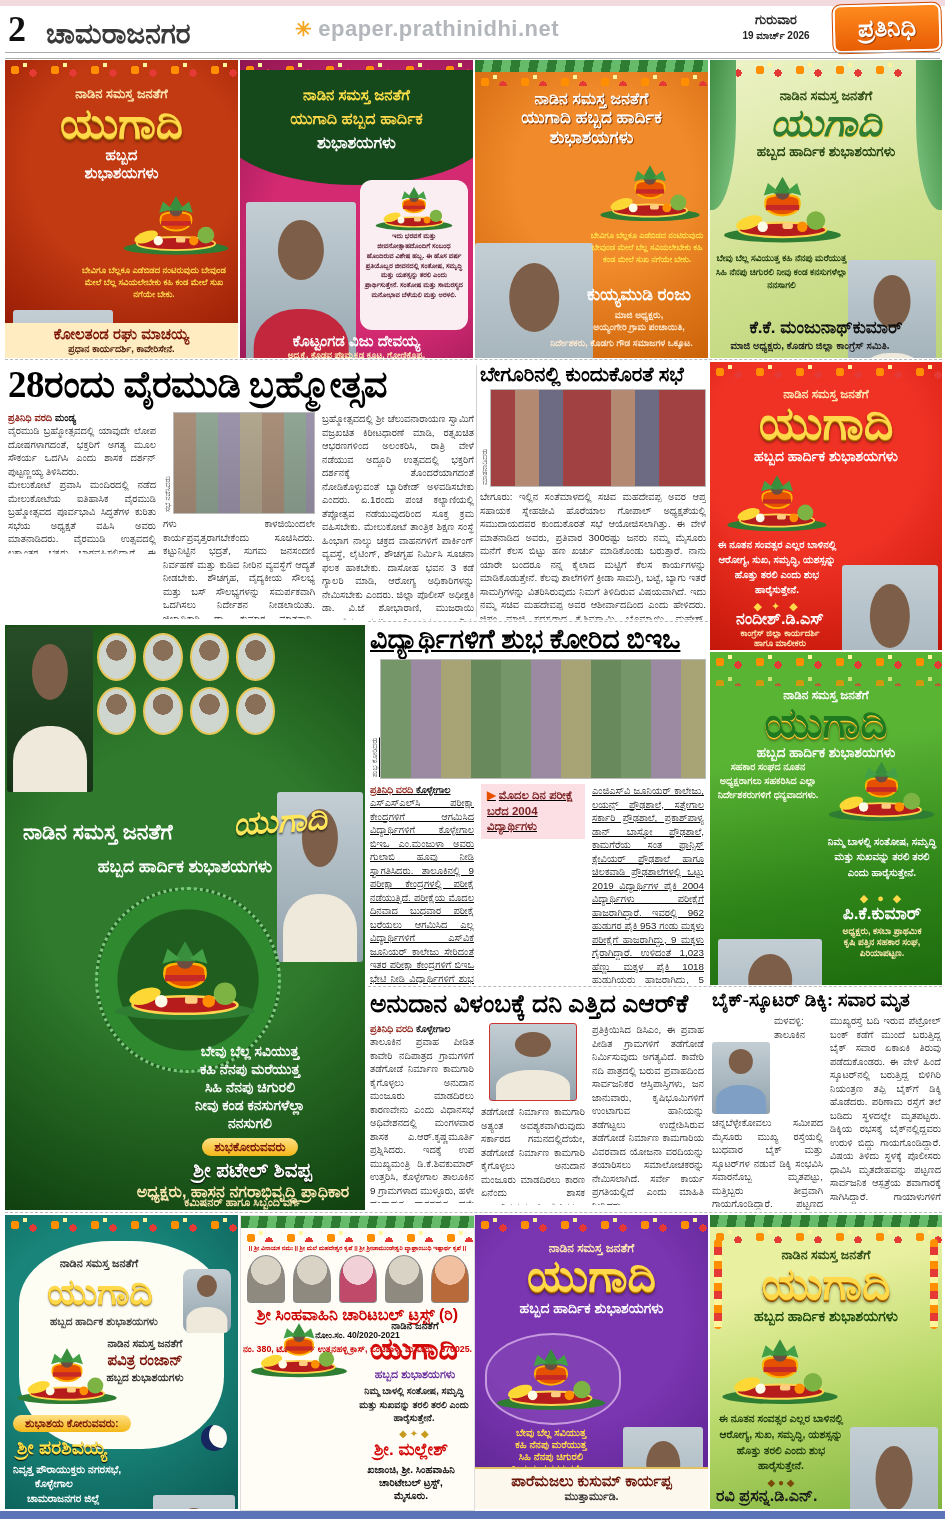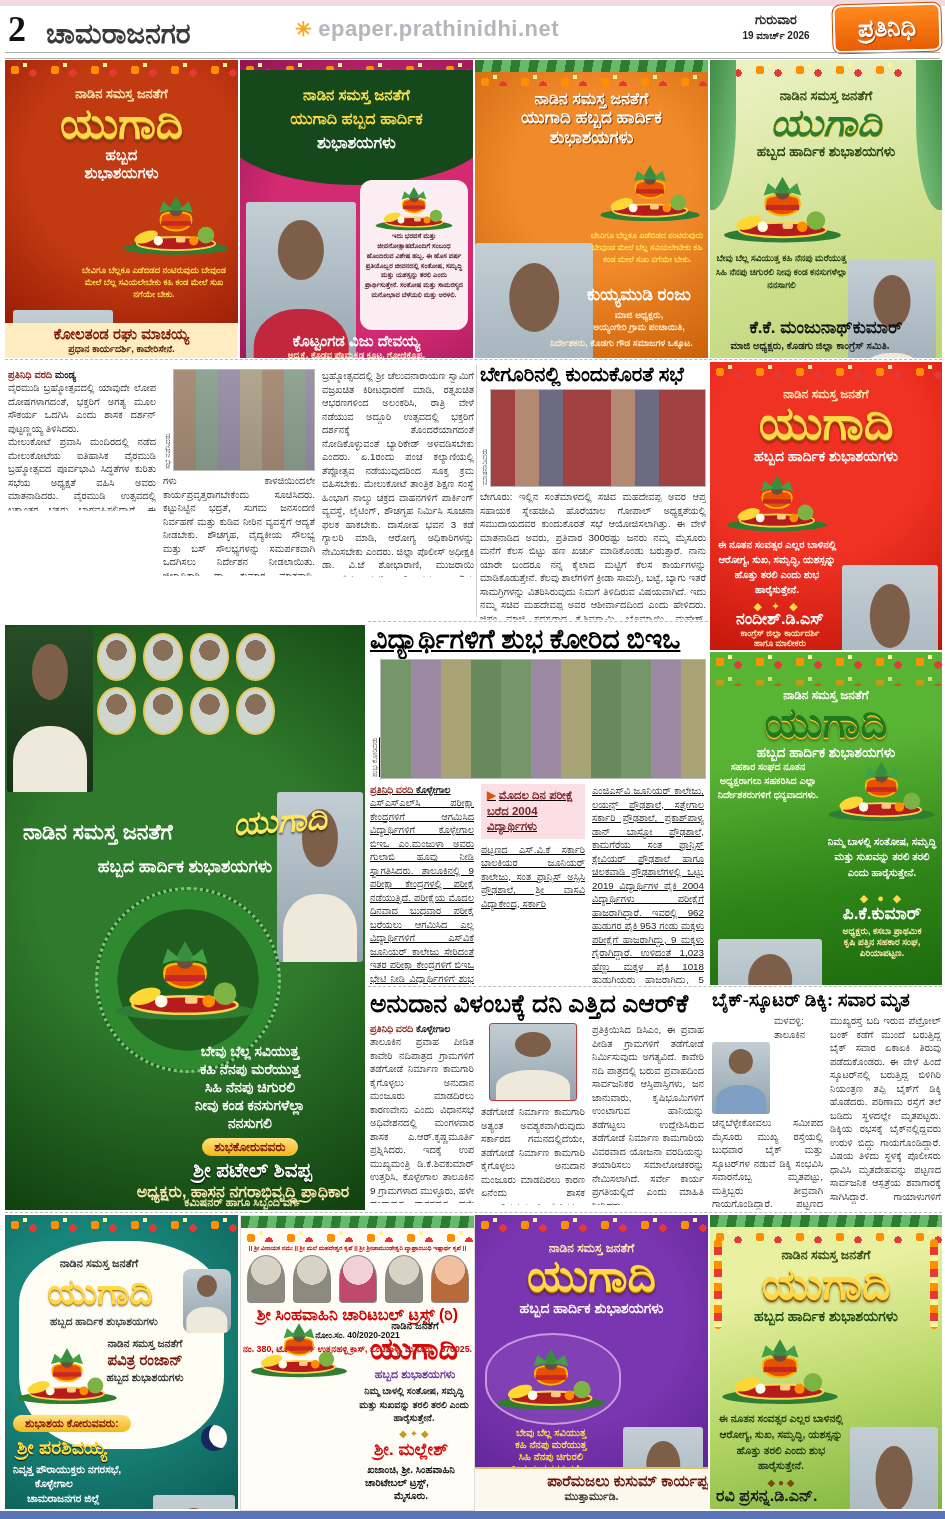--- a/index.html
+++ b/index.html
@@ -178,20 +178,21 @@
       </svg>
     <div class="abs ph" style="left:138px;top:100px;width:88px;height:155px;"></div>
     <div class="abs ctr b" style="left:4px;top:192px;width:135px;font-size:9px;color:#1d3a0c;line-height:1.5;">ಬೇವು ಬೆಲ್ಲ ಸವಿಯುತ್ತ ಕಹಿ ನೆನಪು ಮರೆಯುತ್ತ ಸಿಹಿ ನೆನಪು ಚಿಗುರಲಿ ನೀವು ಕಂಡ ಕನಸುಗಳೆಲ್ಲಾ ನನಸಾಗಲಿ</div>
     <div class="abs ctr b" style="left:0;top:258px;width:232px;color:#111;font-size:17px;">ಕೆ.ಕೆ. ಮಂಜುನಾಥ್‌ಕುಮಾರ್</div>
     <div class="abs ctr b" style="left:0;top:280px;width:200px;color:#222;font-size:10px;">ಮಾಜಿ ಅಧ್ಯಕ್ಷರು, ಕೊಡಗು ಜಿಲ್ಲಾ ಕಾಂಗ್ರೆಸ್ ಸಮಿತಿ.</div>
   </div>
 
   <div class="abs dashline" style="left:5px;top:359px;width:937px;"></div>
 
   <div class="abs ovh" style="left:8px;top:363px;width:466px;height:257px;">
+    <div class="serif b" style="font-size:37px;color:#000;letter-spacing:-.5px;">28ರಂದು ವೈರಮುಡಿ ಬ್ರಹ್ಮೋತ್ಸವ</div>
     <div style="display:flex;gap:7px;margin-top:6px;">
       <div style="width:148px;">
         <div style="font-size:9.8px;"><span class="byline-red">ಪ್ರತಿನಿಧಿ ವರದಿ</span> <span class="byline-place">ಮಂಡ್ಯ</span></div>
         <div class="body-txt jus">ವೈರಮುಡಿ ಬ್ರಹ್ಮೋತ್ಸವದಲ್ಲಿ ಯಾವುದೇ ಲೋಪ ದೋಷಗಳಾಗದಂತೆ, ಭಕ್ತರಿಗೆ ಅಗತ್ಯ ಮೂಲ ಸೌಕರ್ಯ ಒದಗಿಸಿ ಎಂದು ಶಾಸಕ ದರ್ಶನ್ ಪುಟ್ಟಣ್ಣಯ್ಯ ತಿಳಿಸಿದರು.</div>
         <div class="body-txt jus ovh" style="height:76px;">ಮೇಲುಕೋಟೆ ಪ್ರವಾಸಿ ಮಂದಿರದಲ್ಲಿ ನಡೆದ ಮೇಲುಕೋಟೆಯ ಐತಿಹಾಸಿಕ ವೈರಮುಡಿ ಬ್ರಹ್ಮೋತ್ಸವದ ಪೂರ್ವಭಾವಿ ಸಿದ್ಧತೆಗಳ ಕುರಿತು ಸಭೆಯ ಅಧ್ಯಕ್ಷತೆ ವಹಿಸಿ ಅವರು ಮಾತನಾಡಿದರು. ವೈರಮುಡಿ ಉತ್ಸವದಲ್ಲಿ ಲಕ್ಷಾಂತರ ಭಕ್ತರು ಭಾಗವಹಿಸಲಿದ್ದಾರೆ. ಈ ಹಿನ್ನೆಲೆಯಲ್ಲಿ ಭಕ್ತರಿಗೆ ಕುಡಿಯುವ ನೀರು ಸೇರಿದಂತೆ ಮೂಲಸೌಕರ್ಯ ಕಲ್ಪಿಸುವುದರ ಜತೆಗೆ ತೊಂದರೆಯಾಗದಂತೆ ನೋಡಿಕೊಳ್ಳಲು ಅಧಿಕಾ</div>
       </div>
       <div style="width:152px;">
         <div style="display:flex;">
           <div class="vcap" style="height:100px;">ಸಭೆ ನಡೆಸಿದರು</div>
           <div class="groupph" style="width:144px;height:100px;"></div>
@@ -281,21 +282,20 @@
         linear-gradient(rgba(40,80,40,.2),rgba(40,80,40,.2)),
         repeating-linear-gradient(90deg,#88a878 0 30px,#b898c0 30px 60px,#c8b888 60px 90px,#789868 90px 120px);"></div>
     </div>
     <div style="display:flex;gap:7px;margin-top:5px;">
       <div style="width:104px;">
         <div style="font-size:9.6px;"><span class="byline-red">ಪ್ರತಿನಿಧಿ ವರದಿ</span> <span class="byline-place">ಕೊಳ್ಳೇಗಾಲ</span></div>
         <div class="body-txt jus ovh" style="height:195px;">ಎಸ್‌ಎಸ್‌ಎಲ್‌ಸಿ ಪರೀಕ್ಷಾ ಕೇಂದ್ರಗಳಿಗೆ ಆಗಮಿಸಿದ ವಿದ್ಯಾರ್ಥಿಗಳಿಗೆ ಕೊಳ್ಳೇಗಾಲ ಬಿಇಒ ಎಂ.ಮಂಜುಳಾ ಅವರು ಗುಲಾಬಿ ಹೂವು ನೀಡಿ ಸ್ವಾಗತಿಸಿದರು. ತಾಲೂಕಿನಲ್ಲಿ 9 ಪರೀಕ್ಷಾ ಕೇಂದ್ರಗಳಲ್ಲಿ ಪರೀಕ್ಷೆ ನಡೆಯುತ್ತಿದೆ. ಪರೀಕ್ಷೆಯ ಮೊದಲ ದಿನವಾದ ಬುಧವಾರ ಪರೀಕ್ಷೆ ಬರೆಯಲು ಆಗಮಿಸಿದ ಎಲ್ಲ ವಿದ್ಯಾರ್ಥಿಗಳಿಗೆ ಎಸ್‌ವಿಕೆ ಜೂನಿಯರ್ ಕಾಲೇಜು ಸೇರಿದಂತೆ ಇತರ ಪರೀಕ್ಷಾ ಕೇಂದ್ರಗಳಿಗೆ ಬಿಇಒ ಭೇಟಿ ನೀಡಿ ವಿದ್ಯಾರ್ಥಿಗಳಿಗೆ ಶುಭ ಹಾರೈಸಿದರು.</div>
       </div>
       <div style="width:104px;">
         <div class="pq-pink"><span class="pq-arrow">▶</span><span>ಮೊದಲ ದಿನ ಪರೀಕ್ಷೆ ಬರೆದ 2004 ವಿದ್ಯಾರ್ಥಿಗಳು</span></div>
-        <div class="body-txt jus ovh" style="height:140px;margin-top:4px;">ಪಟ್ಟಣದ ಎಸ್.ವಿ.ಕೆ ಸರ್ಕಾರಿ ಬಾಲಕಿಯರ ಜೂನಿಯರ್ ಕಾಲೇಜು, ಸಂತ ಫ್ರಾನ್ಸಿಸ್ ಅಸ್ಸಿಸಿ ಪ್ರೌಢಶಾಲೆ, ಶ್ರೀ ವಾಸವಿ ವಿದ್ಯಾಕೇಂದ್ರ, ಸರ್ಕಾರಿ</div>
       </div>
       <div style="width:112px;">
         <div class="body-txt jus ovh" style="height:208px;">ಎಂಜಿಎಸ್‌ವಿ ಜೂನಿಯರ್ ಕಾಲೇಜು, ಲಯನ್ಸ್ ಪ್ರೌಢಶಾಲೆ, ಸತ್ತೇಗಾಲ ಸರ್ಕಾರಿ ಪ್ರೌಢಶಾಲೆ, ಪ್ರಕಾಶ್‌ಪಾಳ್ಯ ಡಾನ್ ಬಾಸ್ಕೋ ಪ್ರೌಢಶಾಲೆ, ಕಾಮಗೆರೆಯ ಸಂತ ಫ್ರಾನ್ಸಿಸ್ ಕ್ಸೇವಿಯರ್ ಪ್ರೌಢಶಾಲೆ ಹಾಗೂ ಚಿಲಕವಾಡಿ ಪ್ರೌಢಶಾಲೆಗಳಲ್ಲಿ ಒಟ್ಟು 2019 ವಿದ್ಯಾರ್ಥಿಗಳ ಪೈಕಿ 2004 ವಿದ್ಯಾರ್ಥಿಗಳು ಪರೀಕ್ಷೆಗೆ ಹಾಜರಾಗಿದ್ದಾರೆ. ಇವರಲ್ಲಿ 962 ಹುಡುಗರ ಪೈಕಿ 953 ಗಂಡು ಮಕ್ಕಳು ಪರೀಕ್ಷೆಗೆ ಹಾಜರಾಗಿದ್ದು, 9 ಮಕ್ಕಳು ಗೈರಾಗಿದ್ದಾರೆ. ಉಳಿದಂತೆ 1,023 ಹೆಣ್ಣು ಮಕ್ಕಳ ಪೈಕಿ 1018 ಹುಡುಗಿಯರು ಹಾಜರಾಗಿದ್ದು, 5 ಮಕ್ಕಳು ಗೈರು ಹಾಜರಾದರೆ, ಒಟ್ಟು 14 ಮಕ್ಕಳು ಗೈರಾಗಿದ್ದಾರೆ.</div>
       </div>
     </div>
   </div>
 
   <div class="abs ad ovh" style="left:710px;top:652px;width:232px;height:333px;background:linear-gradient(170deg,#5ab434 0 30%,#2e8418 70%,#1d6b0e);">
     <div class="garland"></div>
     <div class="garland" style="height:12px;opacity:.7;"></div>
@@ -388,41 +388,41 @@
         <use href="#kalash"></use>
       </svg>
 
     <div class="abs ctr b" style="left:118px;top:104px;width:112px;color:#222;font-size:10px;">ನಾಡಿನ ಜನತೆಗೆ</div>
     <div class="abs ctr b serif" style="left:116px;top:116px;width:114px;color:#d40b0b;font-size:30px;">ಯುಗಾದಿ</div>
     <div class="abs ctr b" style="left:118px;top:152px;width:112px;color:#6a2d9e;font-size:11px;">ಹಬ್ಬದ ಶುಭಾಶಯಗಳು</div>
     <div class="abs ctr b" style="left:116px;top:168px;width:114px;color:#222;font-size:9.4px;line-height:1.45;">ನಿಮ್ಮ ಬಾಳಲ್ಲಿ ಸಂತೋಷ, ಸಮೃದ್ಧಿ ಮತ್ತು ಸುಖವನ್ನು ತರಲಿ ತರಲಿ ಎಂದು ಹಾರೈಸುತ್ತೇನೆ.</div>
     <div class="abs ctr" style="left:116px;top:212px;width:114px;color:#c79a1e;font-size:10px;">◆ ✦ ◆</div>
     <div class="abs ctr b" style="left:110px;top:224px;width:120px;color:#d40b0b;font-size:17px;">ಶ್ರೀ. ಮಲ್ಲೇಶ್</div>
     <div class="abs ctr b" style="left:110px;top:248px;width:120px;color:#111;font-size:10px;">ಖಜಾಂಚಿ, ಶ್ರೀ. ಸಿಂಹವಾಹಿನಿ</div>
-    <div class="abs ctr b" style="left:96px;top:261px;width:120px;color:#111;font-size:10px;">ಚಾರಿಟೇಬಲ್ ಟ್ರಸ್ಟ್,</div>
+    <div class="abs ctr b" style="left:110px;top:261px;width:120px;color:#111;font-size:10px;">ಚಾರಿಟೇಬಲ್ ಟ್ರಸ್ಟ್,</div>
     <div class="abs ctr b" style="left:110px;top:274px;width:120px;color:#111;font-size:10px;">ಮೈಸೂರು.</div>
   </div>
 
   <div class="abs ad ovh" style="left:475px;top:1215px;width:233px;height:294px;background:radial-gradient(circle at 45% 35%,#7a35b0 0 45%,#54208a 100%);">
     <div class="garland"></div>
     <div class="ctr b" style="color:#ffe9b3;font-size:12px;margin-top:4px;">ನಾಡಿನ ಸಮಸ್ತ ಜನತೆಗೆ</div>
     <div class="ctr b g3d serif" style="font-size:44px;line-height:1.02;">ಯುಗಾದಿ</div>
     <div class="ctr b" style="color:#fff;font-size:14px;">ಹಬ್ಬದ ಹಾರ್ದಿಕ ಶುಭಾಶಯಗಳು</div>
     <div class="abs" style="left:10px;top:118px;width:132px;height:88px;border:2px solid #c79ae0;border-radius:50%/45%;background:rgba(255,255,255,.06);"></div>
     <svg class="abs kal" viewBox="0 0 120 70" style="left:18px;top:128px;width:116px;height:68px;">
         <use href="#kalash"></use>
       </svg>
     <div class="abs ph" style="left:148px;top:110px;width:80px;height:138px;"></div>
     <div class="abs ctr b" style="left:6px;top:212px;width:140px;color:#ffd94a;font-size:10px;">ಬೇವು ಬೆಲ್ಲ ಸವಿಯುತ್ತ</div>
     <div class="abs ctr b" style="left:6px;top:224px;width:140px;color:#ffd94a;font-size:10px;">ಕಹಿ ನೆನಪು ಮರೆಯುತ್ತ</div>
     <div class="abs ctr b" style="left:6px;top:236px;width:140px;color:#ffd94a;font-size:10px;">ಸಿಹಿ ನೆನಪು ಚಿಗುರಲಿ</div>
     <div class="abs ctr b" style="left:6px;top:248px;width:140px;color:#ffd94a;font-size:10px;">ನೀವು ಕಂಡ ಕನಸುಗಳೆಲ್ಲಾ</div>
     <div class="abs ctr b" style="left:6px;top:260px;width:140px;color:#ffd94a;font-size:10px;">ನನಸುಗಲಿ</div>
     <div class="abs" style="left:0;top:252px;width:233px;height:42px;background:#fdf8ee;border-top:2px solid #e0c060;">
-      <div class="ctr b" style="color:#6a1408;font-size:15px;margin-top:3px;text-align:right;">ಪಾರೆಮಜಲು ಕುಸುಮ್ ಕಾರ್ಯಪ್ಪ</div>
+      <div class="ctr b" style="color:#6a1408;font-size:15px;margin-top:3px;">ಪಾರೆಮಜಲು ಕುಸುಮ್ ಕಾರ್ಯಪ್ಪ</div>
       <div class="ctr b" style="color:#333;font-size:11px;">ಮುತ್ತಾರ್ಮುಡಿ.</div>
     </div>
   </div>
 
   <div class="abs ad ovh" style="left:710px;top:1215px;width:232px;height:294px;background:linear-gradient(165deg,#e9f0a0 0 25%,#b8d86a 60%,#7fb43e);">
     <div class="leafline"></div>
     <div class="garland" style="height:16px;"></div>
     <div class="abs" style="left:4px;top:24px;width:8px;height:90px;background:repeating-linear-gradient(#ff8f00 0 8px,#e53935 8px 16px,#fff59d 16px 22px);border-radius:4px;"></div>
     <div class="abs" style="right:4px;top:24px;width:8px;height:90px;background:repeating-linear-gradient(#ff8f00 0 8px,#e53935 8px 16px,#fff59d 16px 22px);border-radius:4px;"></div>
     <div class="ctr b" style="color:#2c4a12;font-size:12.5px;margin-top:5px;">ನಾಡಿನ ಸಮಸ್ತ ಜನತೆಗೆ</div>

